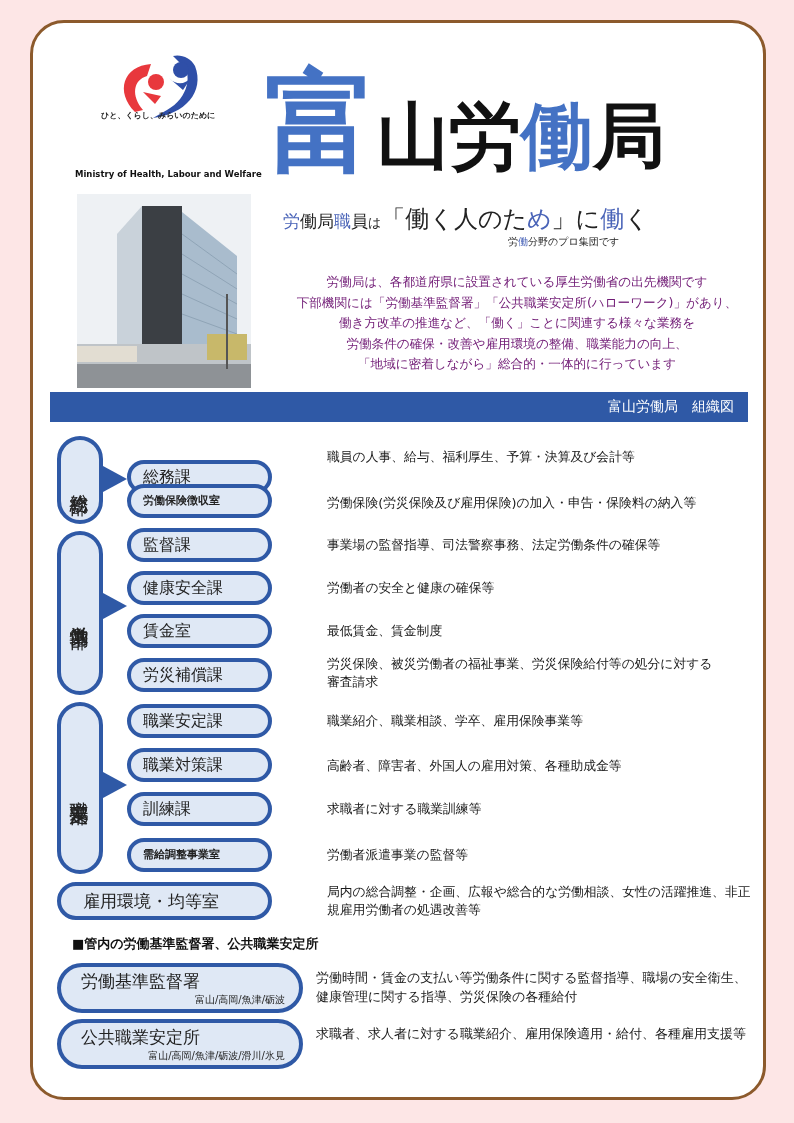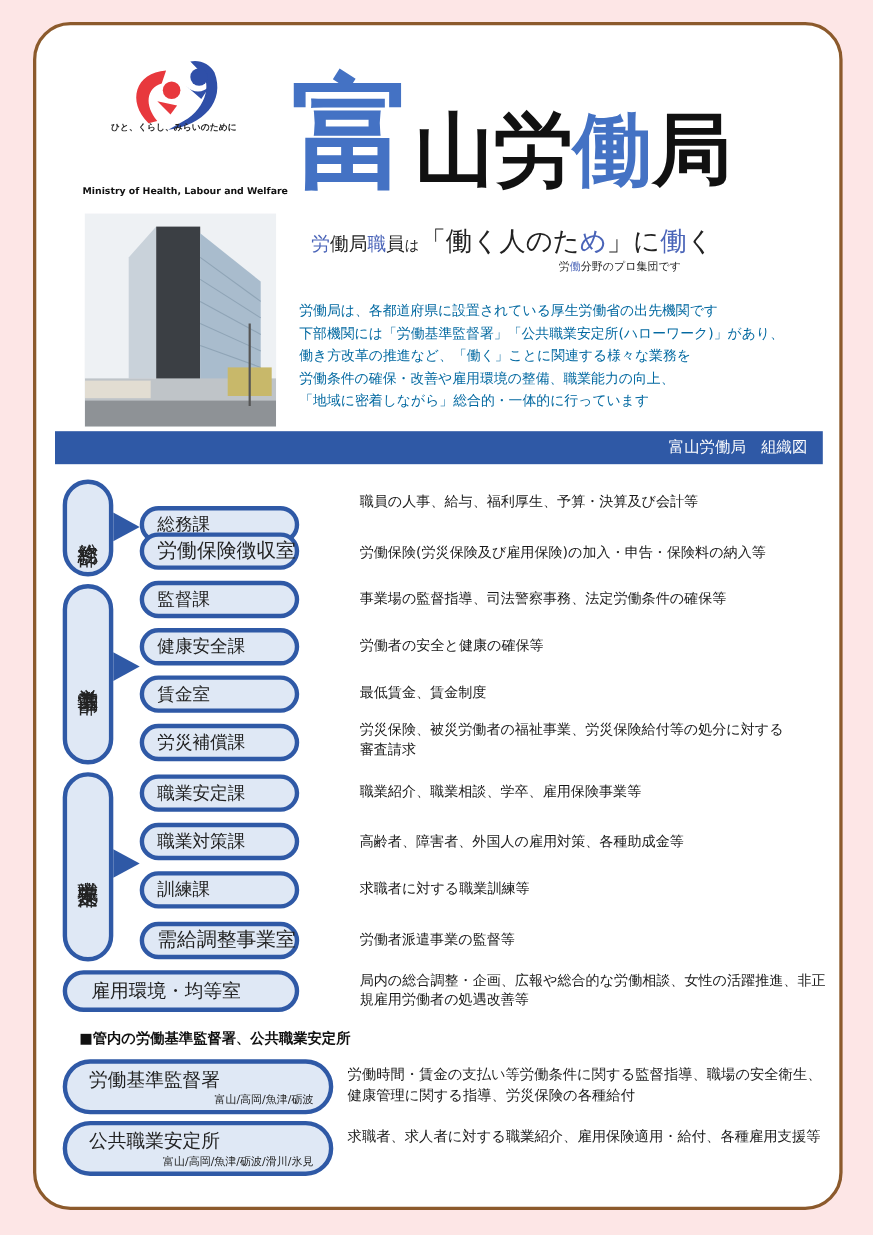--- a/index.html
+++ b/index.html
@@ -32,41 +32,41 @@
   
   .slogan1 { left: 283px; top: 203px; font-size: 17px; white-space: nowrap; color: #222; }
   .slogan1 .q { font-size: 24px; }
   .slogan2 { left: 508px; top: 235px; font-size: 10px; white-space: nowrap; color: #222; }
   .slogan .hl { color: #4a64b8; }
 
   
   .photo { left: 77px; top: 194px; width: 174px; height: 194px; overflow: hidden; background: linear-gradient(#f6f7f9, #e9ecf0); }
 
   
-  .intro { left: 272px; top: 272px; width: 490px; font-size: 12.6px; line-height: 20.5px; color: #0369a1; }
+  .intro { left: 272px; top: 272px; width: 490px; font-size: 12.6px; line-height: 20.5px; color: #701a75; text-align: center; }
   .intro p { white-space: nowrap; }
 
   
   .band { left: 50px; top: 392px; width: 698px; height: 30px; background: #2f59a6; color: #fff; font-size: 14px; text-align: right; padding: 6px 14px 0 17px; }
 
   
   .dept {
     position: absolute; left: 57px; width: 46px;
     border: 4px solid #2f59a6; border-radius: 23px; background: #dfe8f5;
     display: flex; align-items: center; justify-content: center;
     writing-mode: vertical-rl; text-orientation: upright;
     font-size: 19px; letter-spacing: 1px; color: #222;
   }
   .arrow { position: absolute; left: 103px; width: 0; height: 0; border-top: 13px solid transparent; border-bottom: 13px solid transparent; border-left: 24px solid #2f59a6; }
   .sec {
     position: absolute; left: 127px; width: 145px; height: 34px;
     border: 4px solid #2f59a6; border-radius: 17px; background: #dfe8f5;
     font-size: 16px; line-height: 26px; padding-left: 12px; color: #222; white-space: nowrap;
   }
-  .sec.small { font-size: 18px; }
+  .sec.small { font-size: 11px; font-weight: bold; }
   .desc { position: absolute; left: 285px; width: 460px; font-size: 12.8px; line-height: 18px; color: #1a1a1a; padding-left: 42px; }
 
   .wide-sec {
     position: absolute; left: 57px; width: 215px; height: 38px;
     border: 4px solid #2f59a6; border-radius: 19px; background: #dfe8f5;
     font-size: 17px; line-height: 30px; padding-left: 22px; color: #222; white-space: nowrap;
   }
   .subhead { left: 72px; top: 935px; font-size: 13px; font-weight: bold; color: #111; white-space: nowrap; }
 
   .office {

